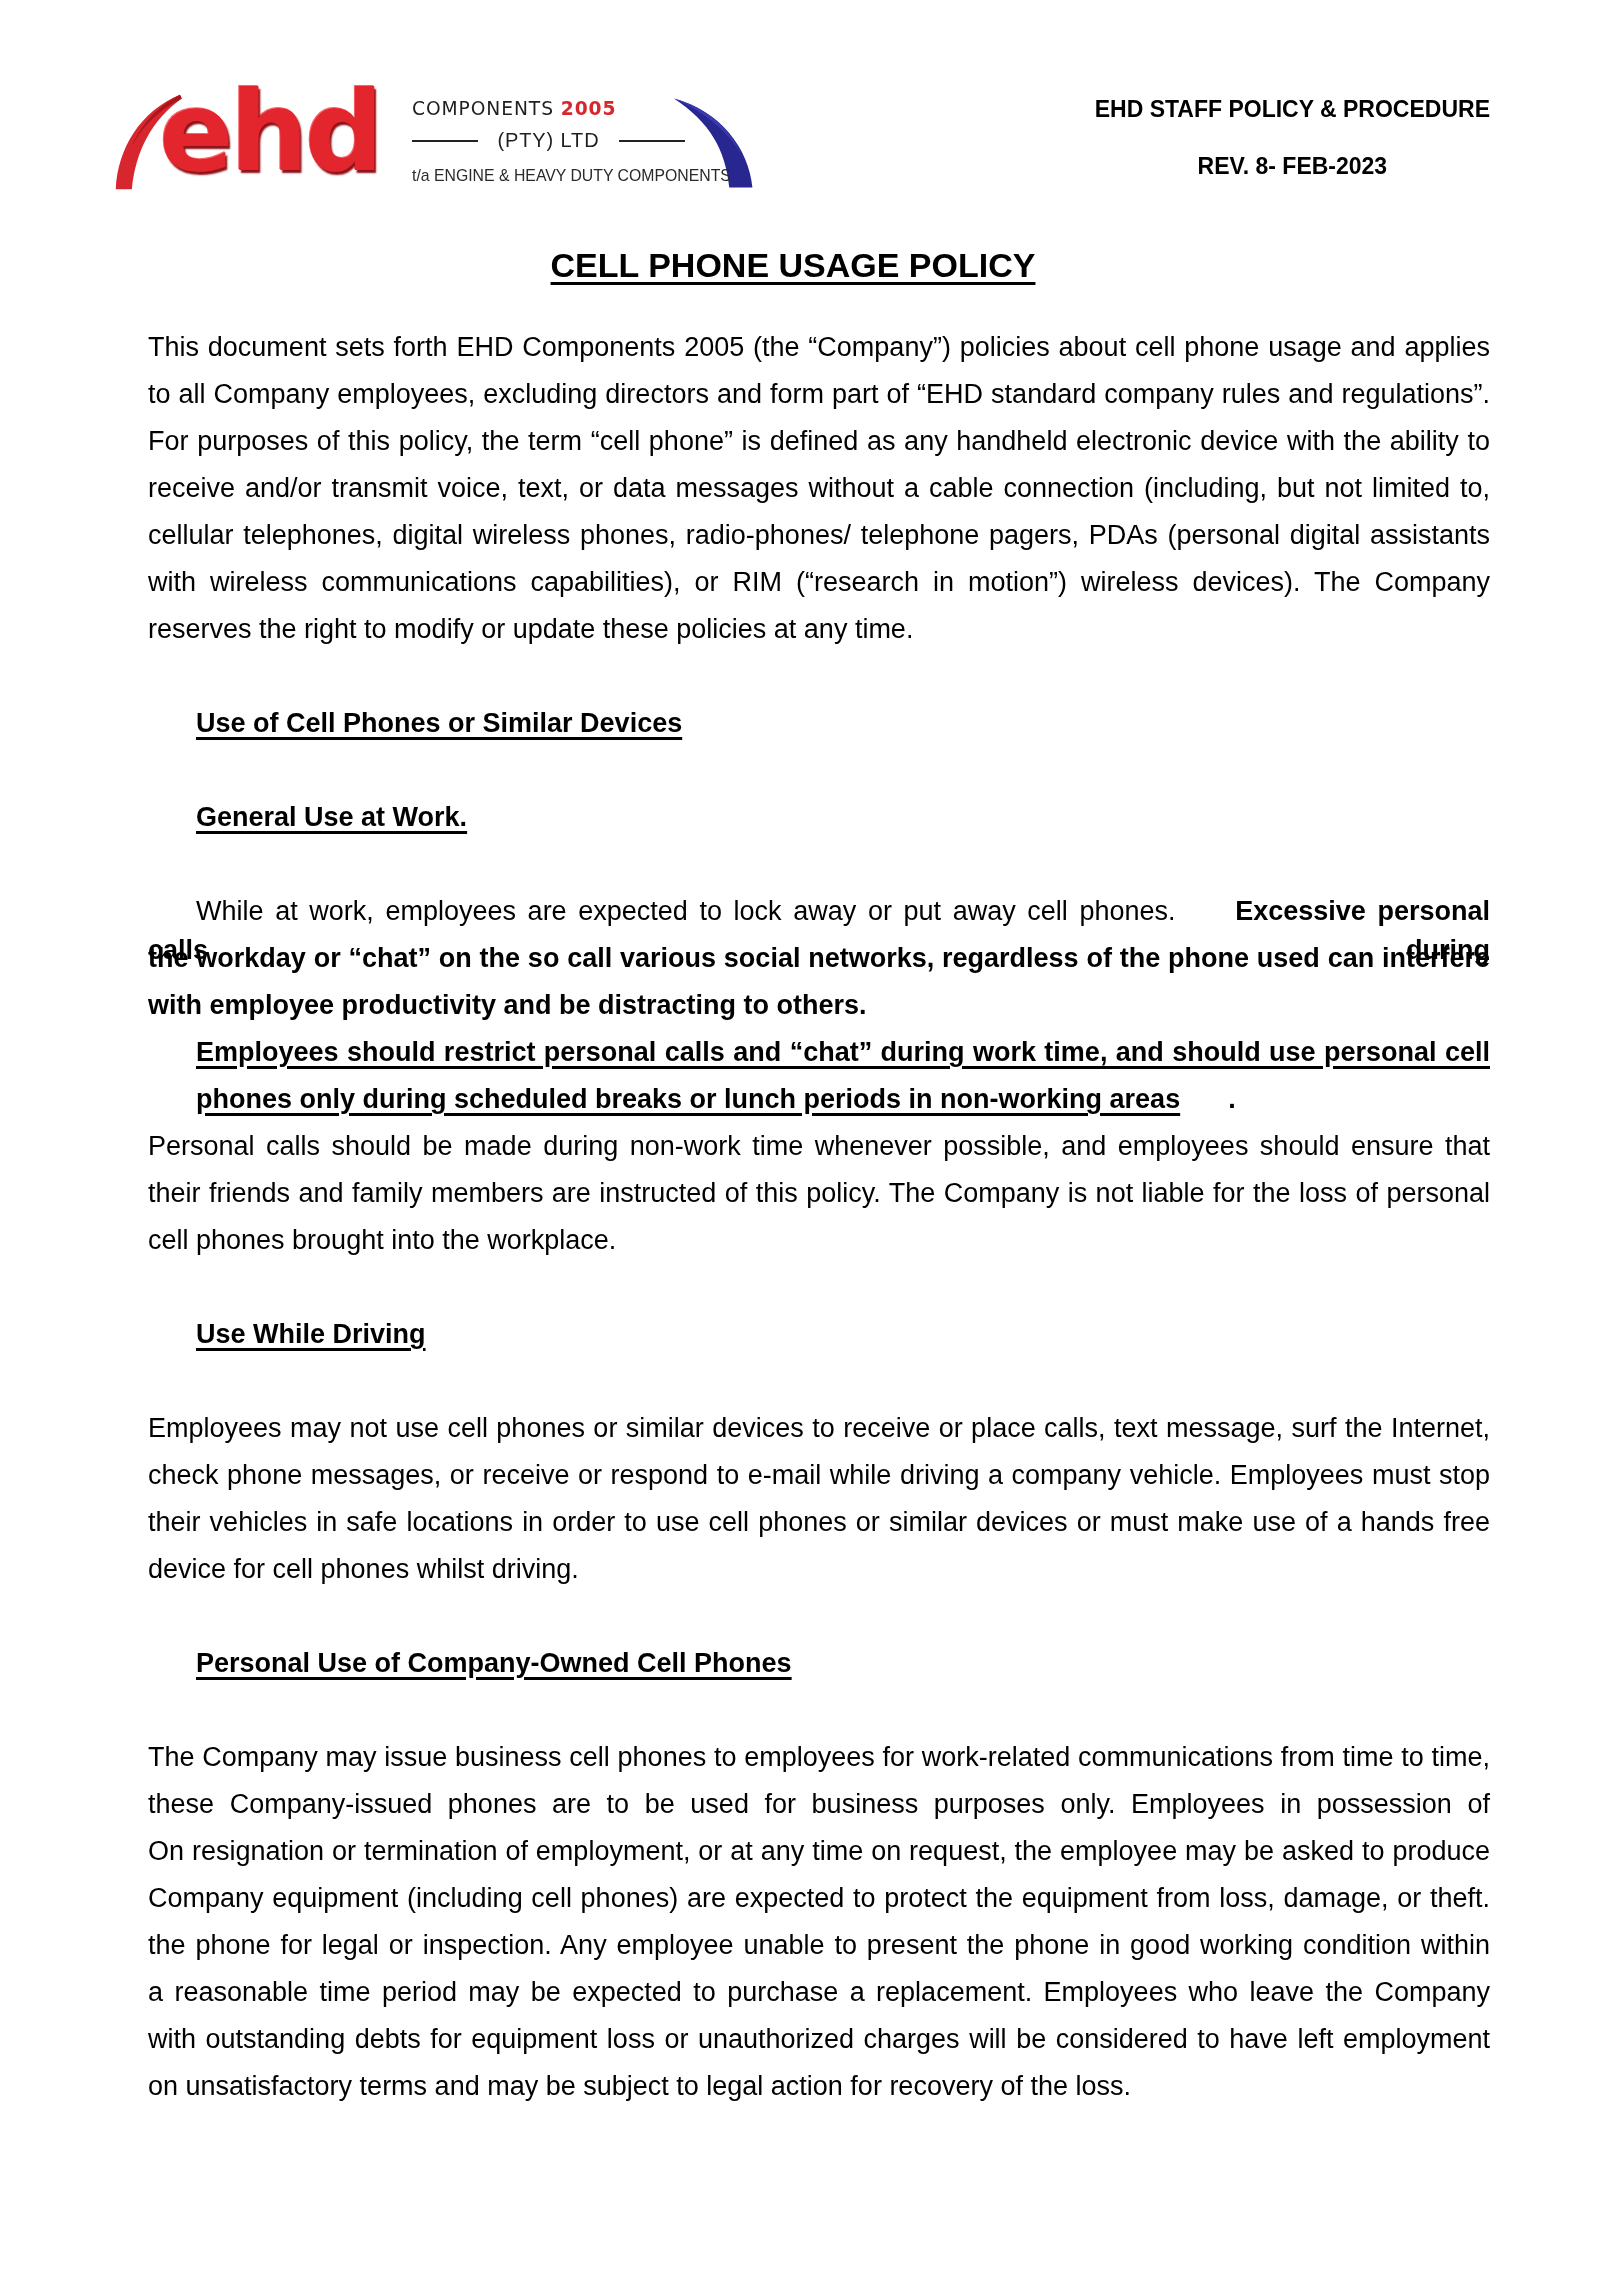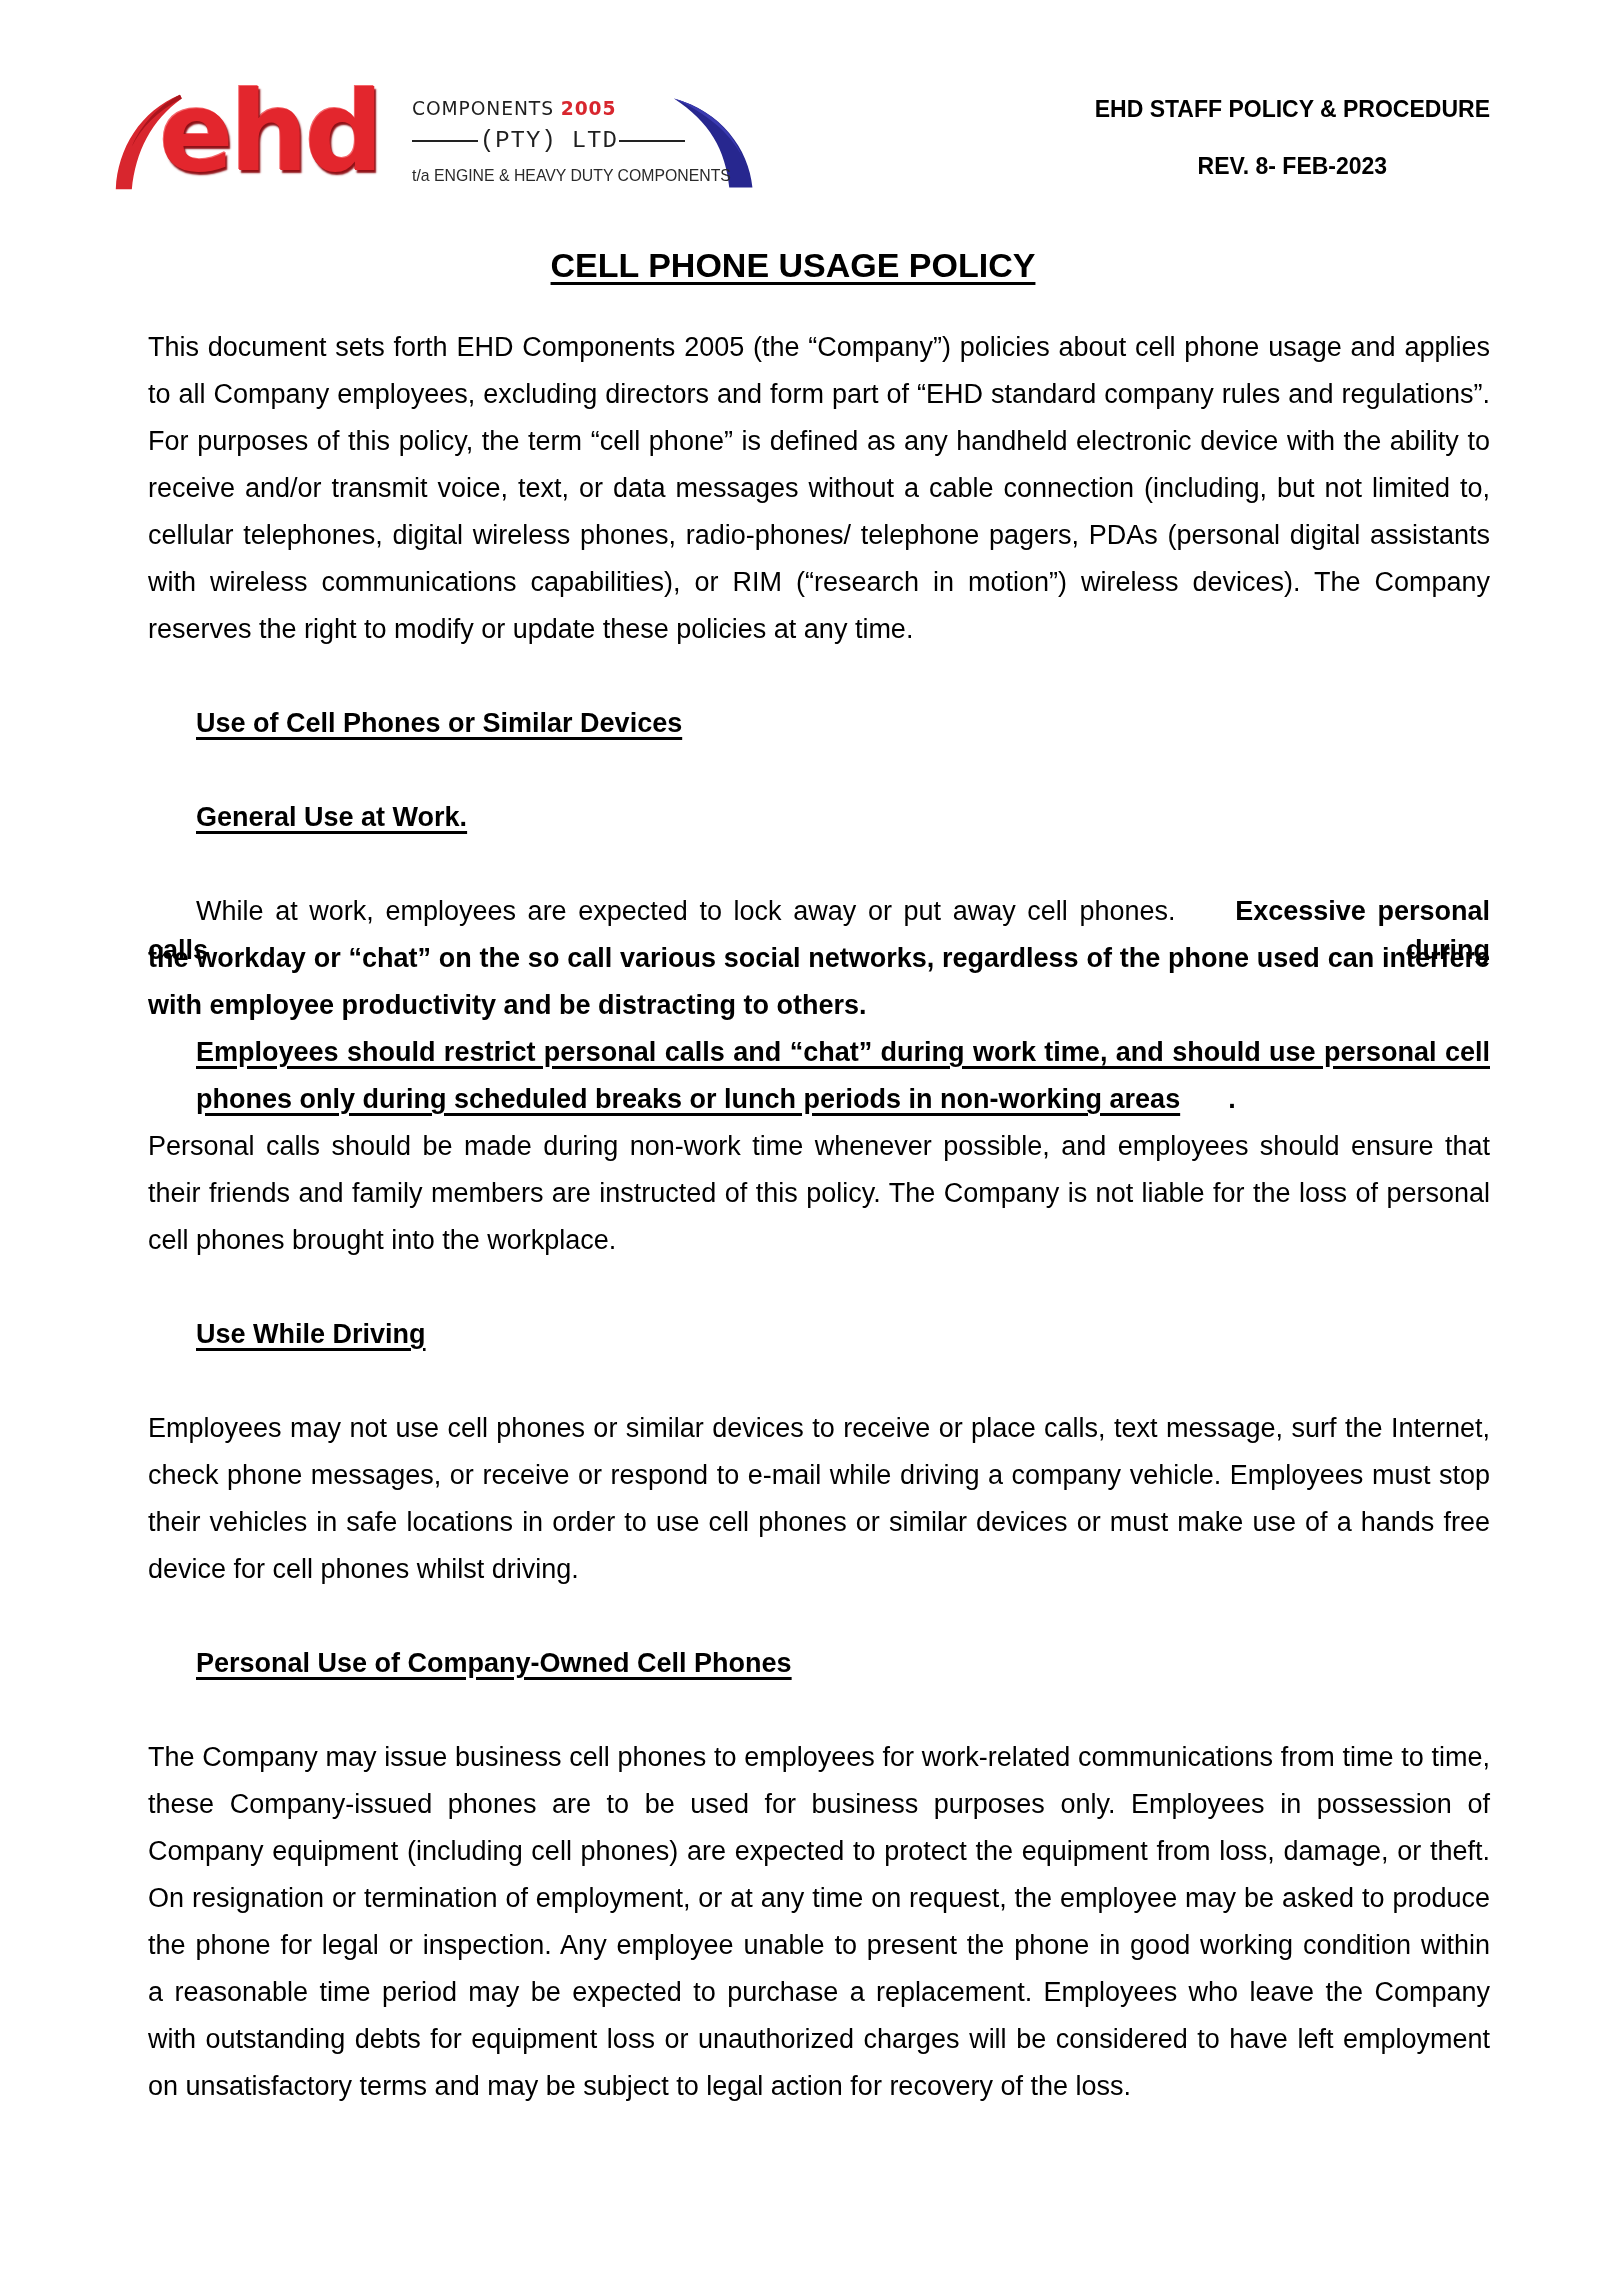--- a/index.html
+++ b/index.html
@@ -8,21 +8,21 @@
   
   .logo { position: absolute; left: 114px; top: 93px; width: 642px; height: 100px; }
   .logo svg { position: absolute; left: 0; top: 0; }
   .logo-ehd { position: absolute; left: 45px; top: -16px; font-family: "DejaVu Sans", sans-serif; font-weight: bold; font-size: 110px; line-height: 110px; letter-spacing: -3.6px; color: #e3262d; text-shadow: 1.8px 2.7px 1.8px #8f1016, -0.9px -0.9px 0 #f5666b; }
   .logo-components { position: absolute; left: 298px; top: 5.3px; font-family: "DejaVu Sans", sans-serif; font-size: 18.7px; line-height: 21.4px; letter-spacing: 0.9px; color: #1f1f1f; white-space: nowrap; }
   .logo-components .accent { color: #d8262e; font-weight: bold; }
   .logo-pty { position: absolute; left: 298px; top: 37px; width: 273px; height: 21.4px; }
   .logo-pty .rule { position: absolute; top: 9.8px; height: 1.8px; background: #222; }
   .logo-pty .rule.left { left: 0; width: 66px; }
   .logo-pty .rule.right { right: 0; width: 66px; }
-  .logo-pty .pty-text { position: absolute; left: 68px; width: 137px; text-align: center; top: 0; font-family: Liberation Mono, monospace; font-size: 24px; line-height: 21.4px; letter-spacing: 0.9px; color: #1f1f1f; white-space: nowrap; }
+  .logo-pty .pty-text { position: absolute; left: 68px; width: 137px; text-align: center; top: 0; font-family: Liberation Sans, sans-serif; font-size: 20px; line-height: 21.4px; letter-spacing: 0.9px; color: #1f1f1f; white-space: nowrap; }
   .logo-ta { position: absolute; left: 298px; top: 73px; font-family: "Liberation Sans", sans-serif; font-size: 17px; line-height: 19.6px; color: #2a2a2a; white-space: nowrap; transform: scaleX(0.93); transform-origin: left center; }
 
   
   .doc-header { position: absolute; right: 132px; top: 96px; text-align: right; }
   .doc-header .hdr-line { font-family: "Liberation Sans", sans-serif; font-weight: bold; font-size: 23px; line-height: 27px; white-space: nowrap; text-align: center; }
   .doc-header .hdr-rev { margin-top: 30px; }
 
   
   .doc-title { position: absolute; left: 0; width: 1586px; top: 246px; text-align: center; font-family: "Liberation Sans", sans-serif; font-weight: bold; font-size: 34px; line-height: 39px; }
   .doc-title span { text-decoration: underline; text-decoration-thickness: 2.7px; text-underline-offset: 4.5px; }
@@ -126,21 +126,21 @@
   </div>
   <div class="line blank"></div>
 
   <div class="line heading">
     <span>Personal Use of Company-Owned Cell Phones</span>
   </div>
   <div class="line blank"></div>
   <div>
     <div class="line">The Company may issue business cell phones to employees for work-related communications from time to time,</div>
     <div class="line">these Company-issued phones are to be used for business purposes only. Employees in possession of</div>
+    <div class="line">On resignation or termination of employment, or at any time on request, the employee may be asked to produce</div>
     <div class="line">Company equipment (including cell phones) are expected to protect the equipment from loss, damage, or theft.</div>
-    <div class="line">On resignation or termination of employment, or at any time on request, the employee may be asked to produce</div>
     <div class="line">the phone for legal or inspection. Any employee unable to present the phone in good working condition within</div>
     <div class="line">a reasonable time period may be expected to purchase a replacement. Employees who leave the Company</div>
     <div class="line">with outstanding debts for equipment loss or unauthorized charges will be considered to have left employment</div>
     <div class="line last">on unsatisfactory terms and may be subject to legal action for recovery of the loss.</div>
   </div>
 </div>
 
 
 </body></html>

